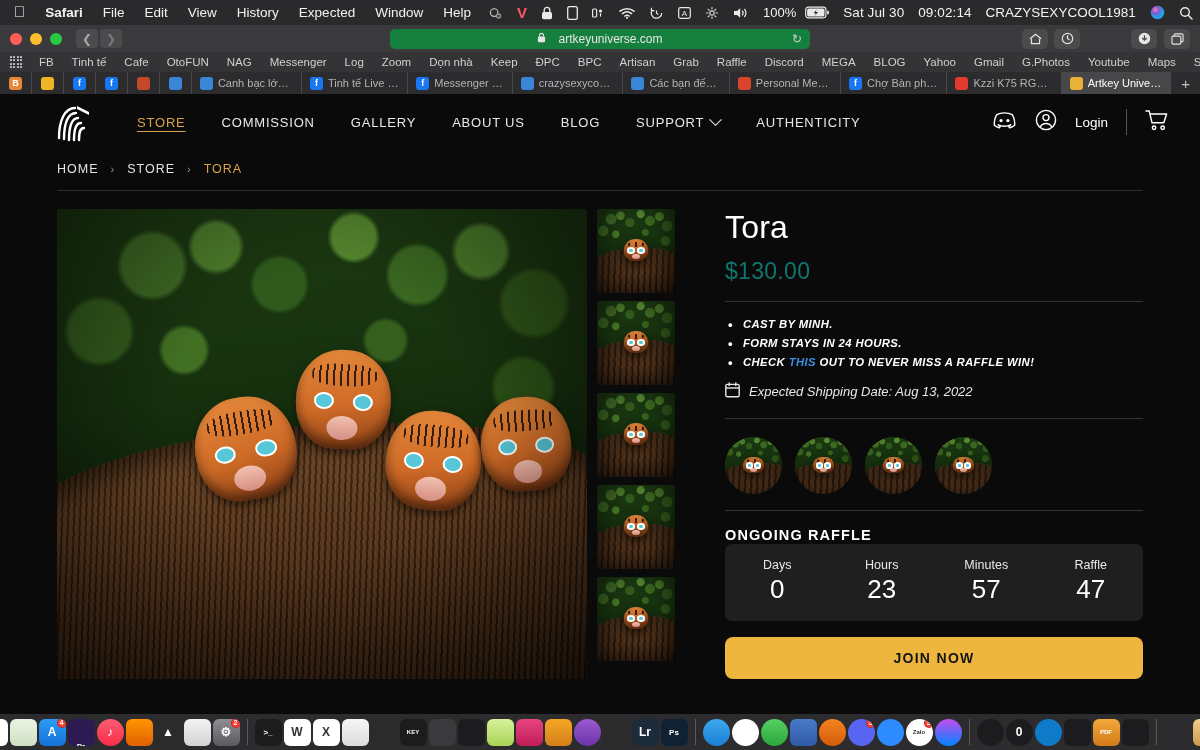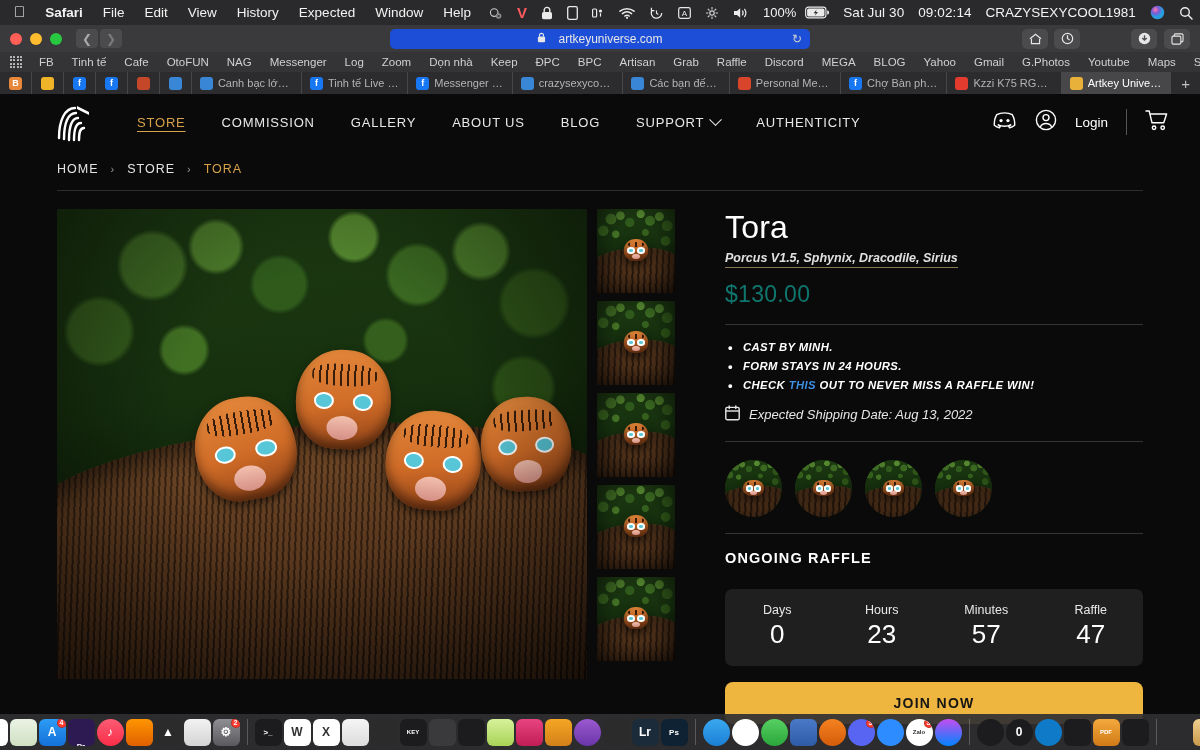--- a/index.html
+++ b/index.html
@@ -48,21 +48,21 @@
   .dot.y { background: #febc2e; }
   .dot.g { background: #28c840; }
   .navbtns { display: flex; margin-left: 14px; gap: 2px; }
   .navbtn {
     width: 22px; height: 19px; background: #4b4b4d; border-radius: 4px;
     color: #a8a8aa; font-size: 12px; display: flex; align-items: center; justify-content: center;
   }
   .navbtn.fwd { color: #7a7a7c; }
   .urlbar {
     position: absolute; left: 50%; transform: translateX(-50%);
-    width: 420px; height: 20px; background: #1d4ed8; border-radius: 5px;
+    width: 420px; height: 20px; background: #15803d; border-radius: 5px;
     display: flex; align-items: center; justify-content: center;
     color: #e6e6e6; font-size: 12px; gap: 12px;
   }
   .urlbar .reload { position: absolute; right: 8px; color: #cfcfcf; font-size: 12px; }
   .tb-right-btns { position: absolute; right: 120px; display: flex; gap: 6px; }
   .tb-far-right { margin-left: auto; display: flex; gap: 7px; }
   .tbbtn {
     width: 26px; height: 20px; background: #4b4b4d; border-radius: 5px;
     display: flex; align-items: center; justify-content: center;
     color: #e0e0e0; font-size: 12px;
@@ -211,21 +211,21 @@
     content: "•"; position: absolute; left: -15px; top: -1px; font-size: 13px; font-style: normal;
   }
   .bullets .link { color: #3d8fe0; }
   .ship { display: flex; align-items: center; gap: 9px; margin-top: 14px; }
   .ship .txt { font-style: italic; font-size: 13px; color: #e6e6e6; }
   .sect-title { font-size: 14.5px; letter-spacing: 1.2px; color: #fff; }
   .swatches { display: flex; gap: 13px; margin-top: 18px; }
   .swatch { width: 57px; height: 57px; border-radius: 50%; overflow: hidden; position: relative; background: #16300e; }
   .raffle-title { font-size: 14.5px; letter-spacing: 1.1px; font-weight: bold; color: #fff; }
   .counter {
-    margin-top: 23px; background: #1f1f1f; border-radius: 7px;
+    margin-top: 1px; background: #1f1f1f; border-radius: 7px;
     display: flex; padding: 14px 0 16px 0;
   }
   .cbox { flex: 1; text-align: center; }
   .clabel { font-size: 12.5px; color: #e8e8e8; }
   .cval { font-size: 26px; color: #fff; margin-top: 2px; font-weight: 400; }
   .joinbtn {
     margin-top: 16px; height: 42px; background: #eeb53f; border-radius: 8px;
     display: flex; align-items: center; justify-content: center;
     color: #151515; font-weight: bold; letter-spacing: 1.3px; font-size: 14px;
   }
@@ -673,21 +673,20 @@
                 <span class="snout"></span>
               </div>
               <div class="vignette"></div>
             </div>
           </div>
         </div>
     </div>
 
     <div class="details">
       <div class="ptitle">Tora</div>
-      <div><span class="psub">Porcus V1.5, Sphynix, Dracodile, Sirius</span></div>
       <div class="pprice">$130.00</div>
       <div class="hr"></div>
 
       <ul class="bullets">
         <li><span>CAST BY MINH.</span></li>
         <li><span>FORM  STAYS IN  24 HOURS.</span></li>
         <li><span>CHECK </span><span class="link">THIS</span><span> OUT TO NEVER MISS A RAFFLE WIN!</span></li>
       </ul>
 
       <div class="ship">

